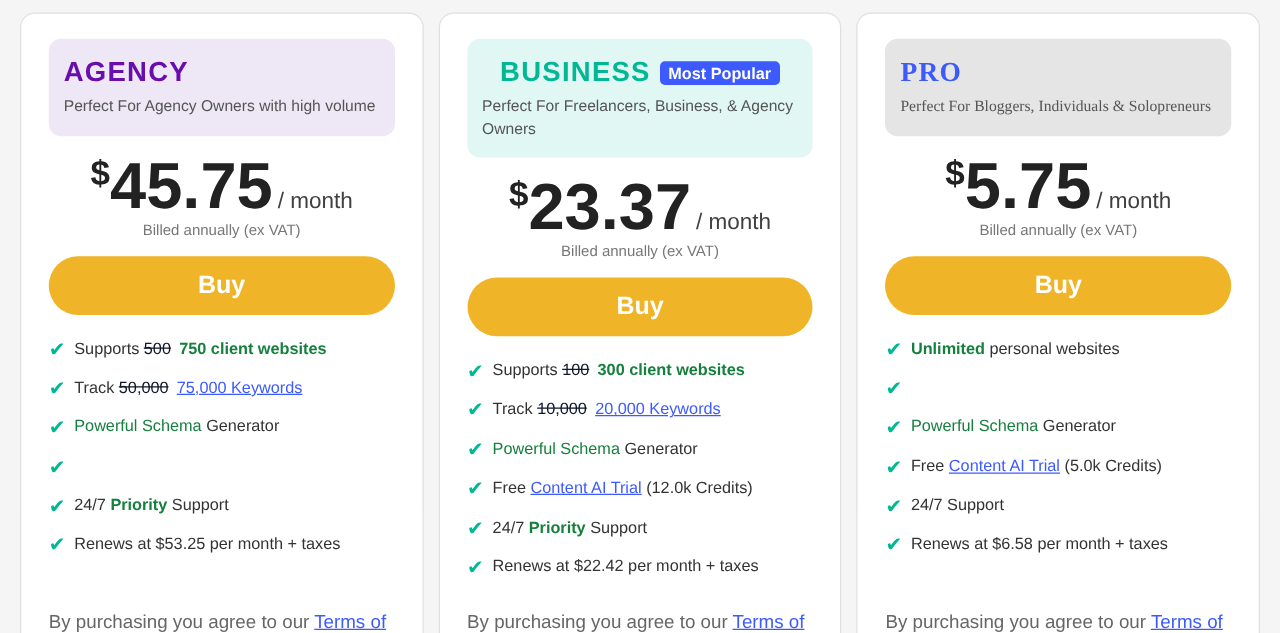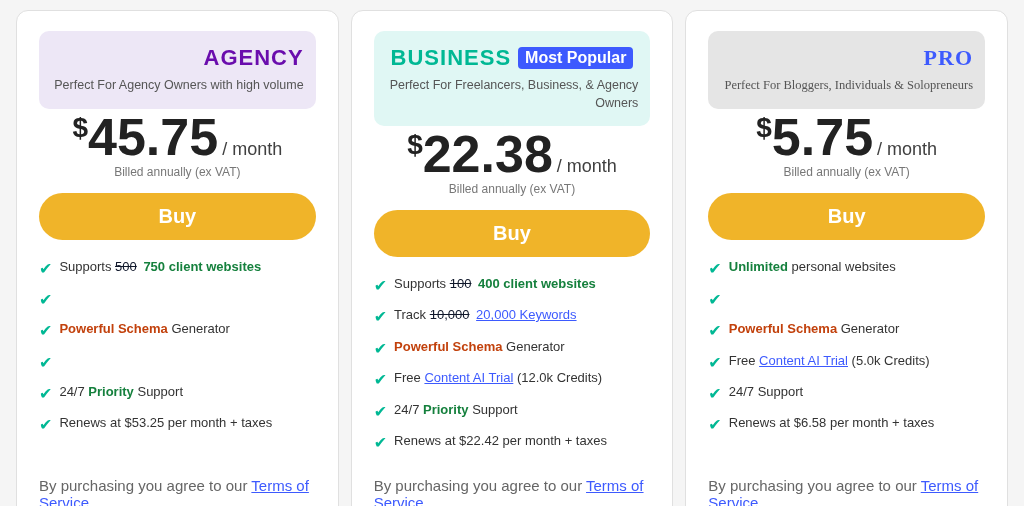--- a/index.html
+++ b/index.html
@@ -26,41 +26,41 @@
       flex: 1;
       display: flex;
       flex-direction: column;
       border: 1px solid #e0e0e0;
       margin: 0 6px;
       position: relative;
     }
     .card-header {
       border-radius: 10px;
       padding: 14px 12px;
-      text-align: right;
-      margin-bottom: 2px;
+      text-align: left;
+      margin-bottom: 14px;
     }
     .card-agency .card-header { background: #ede7f6; }
     .card-business .card-header { background: #e0f7f4; }
     .card-pro .card-header { background: #e5e5e5; font-family: Liberation Serif, serif; }
 
     .card-title {
       font-size: 22px;
       font-weight: 800;
       letter-spacing: 1px;
     }
     .card-agency .card-title { color: #6a0dad; }
     .card-business .card-title { color: #00b894; }
     .card-pro .card-title { color: #3d5afe; }
 
     .most-popular-badge {
       display: inline-block;
       background: #3d5afe;
       color: #fff;
-      font-size: 16px;
+      font-size: 13px;
       font-weight: 700;
       border-radius: 4px;
       padding: 2px 7px;
       margin-left: 7px;
       vertical-align: middle;
     }
     .card-subtitle {
       font-size: 12.5px;
       color: #555;
       margin-top: 6px;
@@ -129,22 +129,22 @@
     .strikethrough {
       text-decoration: line-through;
       color: #0f172a;
       margin-right: 3px;
     }
     .highlight-bold {
       font-weight: 700;
       color: #15803d;
     }
     .highlight-blue {
-      font-weight: 700;
-      color: #c2410c;
+      font-weight: 400;
+      color: #15803d;
     }
     .link-blue {
       color: #3d5afe;
       text-decoration: underline;
     }
     .tos-text {
       font-size: 15px;
       color: #666;
       margin-top: auto;
     }
@@ -178,20 +178,21 @@
       <div class="price-billed">Billed annually (ex VAT)</div>
     </div>
     <button class="buy-button">Buy</button>
     <ul class="features-list">
       <li>
           <span class="check-icon">✔</span>
           <span>Supports <span class="strikethrough">500</span> <span class="highlight-bold">750 client websites</span></span>
         </li>
       <li>
           <span class="check-icon">✔</span>
+          <span>Track <span class="strikethrough">50,000</span> <span class="link-blue">75,000 Keywords</span></span>
         </li>
       <li>
           <span class="check-icon">✔</span>
           <span><span class="highlight-blue">Powerful Schema</span> Generator</span>
         </li>
       <li>
           <span class="check-icon">✔</span>
         </li>
       <li>
           <span class="check-icon">✔</span>
@@ -211,31 +212,31 @@
     <div class="card-header">
       <div style="display:flex;align-items:center;justify-content:center;">
         <span class="card-title">BUSINESS</span>
         <span class="most-popular-badge">Most Popular</span>
       </div>
       <div class="card-subtitle">Perfect For Freelancers, Business, &amp; Agency Owners</div>
     </div>
     <div class="price-section">
       <div class="price-row">
         <span class="price-amount">
-          <span class="dollar">$</span><span>22.38</span>
+          <span class="dollar">$</span><span>23.37</span>
         </span>
         <span class="price-period">/ month</span>
       </div>
       <div class="price-billed">Billed annually (ex VAT)</div>
     </div>
     <button class="buy-button">Buy</button>
     <ul class="features-list">
       <li>
           <span class="check-icon">✔</span>
-          <span>Supports <span class="strikethrough">100</span> <span class="highlight-bold">400 client websites</span></span>
+          <span>Supports <span class="strikethrough">100</span> <span class="highlight-bold">300 client websites</span></span>
         </li>
       <li>
           <span class="check-icon">✔</span>
           <span>Track <span class="strikethrough">10,000</span> <span class="link-blue">20,000 Keywords</span></span>
         </li>
       <li>
           <span class="check-icon">✔</span>
           <span><span class="highlight-blue">Powerful Schema</span> Generator</span>
         </li>
       <li>

